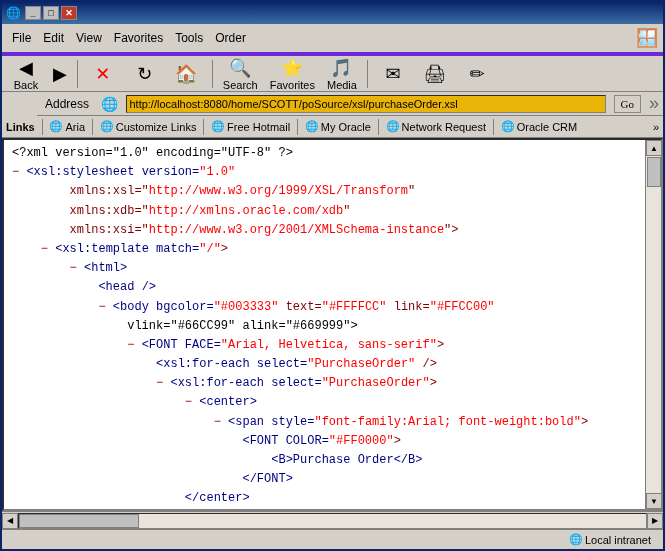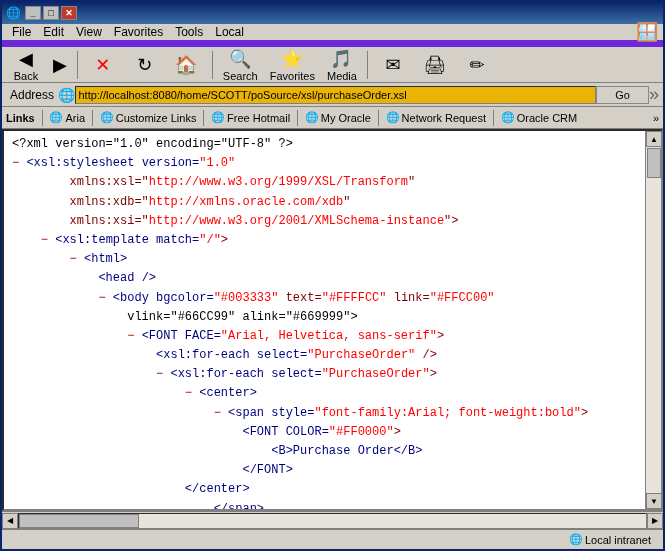--- a/index.html
+++ b/index.html
@@ -24,25 +24,25 @@
       background: #c0c0c0;
       border: 1px solid #888;
       font-size: 9px;
       display: flex; align-items: center; justify-content: center;
       cursor: pointer; color: #000;
     }
 
     
     .menu-bar {
       background: #d4d0c8;
-      height: 23px;
+      height: 32px;
       display: flex;
       align-items: center;
       padding: 0 4px;
-      border-bottom: 7px solid #6d28d9;
+      border-bottom: 4px solid #6d28d9;
       font-size: 12px;
     }
     .menu-item {
       padding: 2px 6px;
       cursor: pointer;
     }
 
     
     .toolbar {
       background: #d4d0c8;
@@ -64,40 +64,42 @@
     .toolbar-sep { width: 1px; height: 28px; background: #808080; margin: 0 3px; }
 
     
     .address-bar {
       background: #d4d0c8;
       height: 24px;
       display: flex;
       align-items: center;
       padding: 2px 4px;
       border-bottom: 1px solid #808080;
-      gap: 0;
+      gap: 8px;
+      margin-left: 35px;
     }
     .address-label { font-size: 12px; color: #000; padding: 0 4px; }
     .address-icon { font-size: 14px; }
     .address-input {
       flex: 1;
       height: 18px;
       border: 1px inset #808080;
       background: #eab308;
       font-size: 11px;
       padding: 0 2px;
       outline: none;
     }
     .go-btn {
       background: #d4d0c8;
       border: 1px solid #888;
-      padding: 1px 18px;
+      padding: 1px 6px;
       font-size: 11px;
       cursor: pointer;
       height: 18px;
+      font-family: Liberation Serif, serif;
     }
 
     
     .links-bar {
       background: #d4d0c8;
       height: 22px;
       display: flex;
       align-items: center;
       padding: 0 4px;
       border-bottom: 1px solid #808080;
@@ -211,21 +213,21 @@
       <div class="title-bar-btn" style="background:#c0392b;color:white;">✕</div>
     </div>
   </div>
 
   <div class="menu-bar">
     <span class="menu-item">File</span>
     <span class="menu-item">Edit</span>
     <span class="menu-item">View</span>
     <span class="menu-item">Favorites</span>
     <span class="menu-item">Tools</span>
-    <span class="menu-item">Local</span>
+    <span class="menu-item">Order</span>
     <div style="flex:1"></div>
     <span style="font-size:18px; cursor:pointer;">🪟</span>
   </div>
 
   <div class="toolbar">
     <div class="toolbar-btn">
       <span style="font-size:18px;">◀</span>
       <span style="font-size:11px;">Back</span>
     </div>
     <div class="toolbar-btn" style="min-width:20px;">

